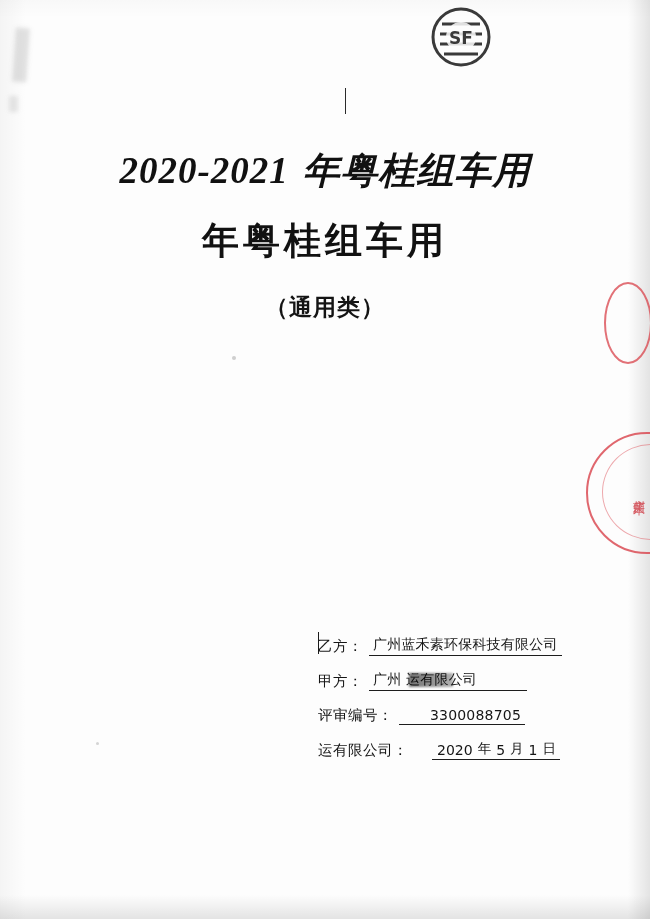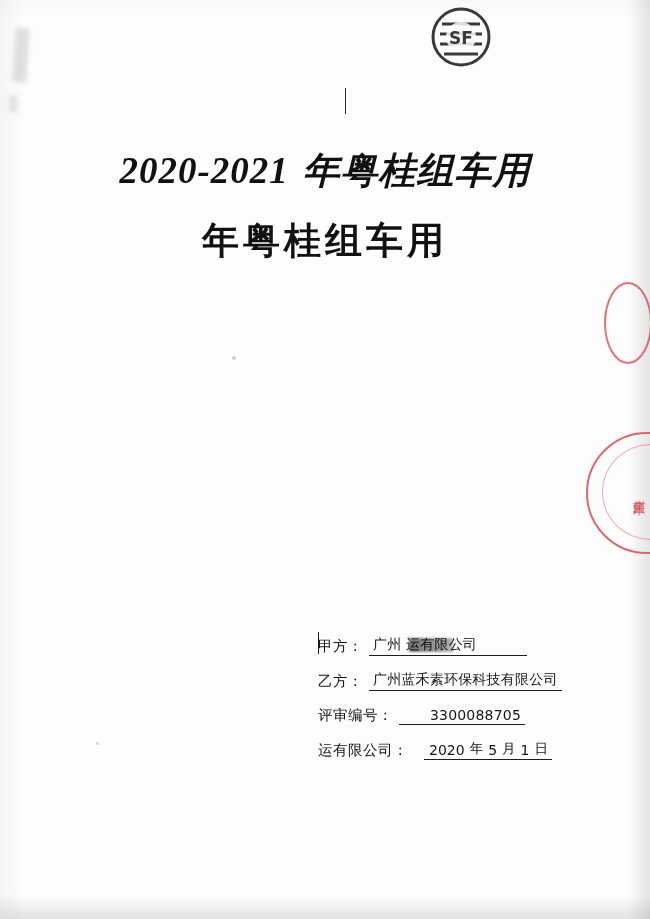--- a/index.html
+++ b/index.html
@@ -200,21 +200,21 @@
   .date-row {
     display: flex;
     align-items: flex-end;
     font-size: 14.5px;
   }
   .date-line {
     display: inline-flex;
     align-items: flex-end;
     border-bottom: 1px solid #1d1d1d;
     padding: 0 2px 1px 2px;
-    margin-left: 16px;
+    margin-left: 24px;
   }
   .date-seg { padding: 0 3px; font-size: 14px; }
   .date-unit { padding: 0 2px; font-size: 13.5px; }
 
   
   .bracket {
     position: absolute;
     left: 318px; top: 632px;
     width: 1px; height: 22px;
     background: #1b1b1b;
@@ -245,42 +245,43 @@
     </svg>
   </div>
 
   <div class="tick-mark"></div>
 
   <div class="title-block">
     <div class="title-line1">
       <span class="num">2020-2021</span><span class="cn"> 年粤桂组车用</span>
     </div>
     <div class="title-line2">年粤桂组车用</div>
+    <div class="title-sub">（通用类）</div>
   </div>
 
   <div class="seal-top"></div>
   <div class="seal-big"></div>
   <div class="seal-big-inner"></div>
   <div class="seal-text">广州蓝禾</div>
 
   <div class="dot-a"></div>
   <div class="dot-b"></div>
 
   <div class="bracket"></div>
 
   <div class="fields">
 
     <div class="field-row">
+      <span class="field-label">乙方：</span>
+      <span class="field-value">广州蓝禾素环保科技有限公司</span>
+    </div>
+
+    <div class="field-row">
       <span class="field-label">甲方：</span>
       <span class="field-value redacted">广州 运有限公司<span class="redact-bar"></span></span>
-    </div>
-
-    <div class="field-row">
-      <span class="field-label">乙方：</span>
-      <span class="field-value">广州蓝禾素环保科技有限公司</span>
     </div>
 
     <div class="field-row">
       <span class="field-label">评审编号：</span>
       <span class="field-value narrow">3300088705</span>
     </div>
 
 
     <div class="date-row">
       <span class="field-label">运有限公司：</span>

